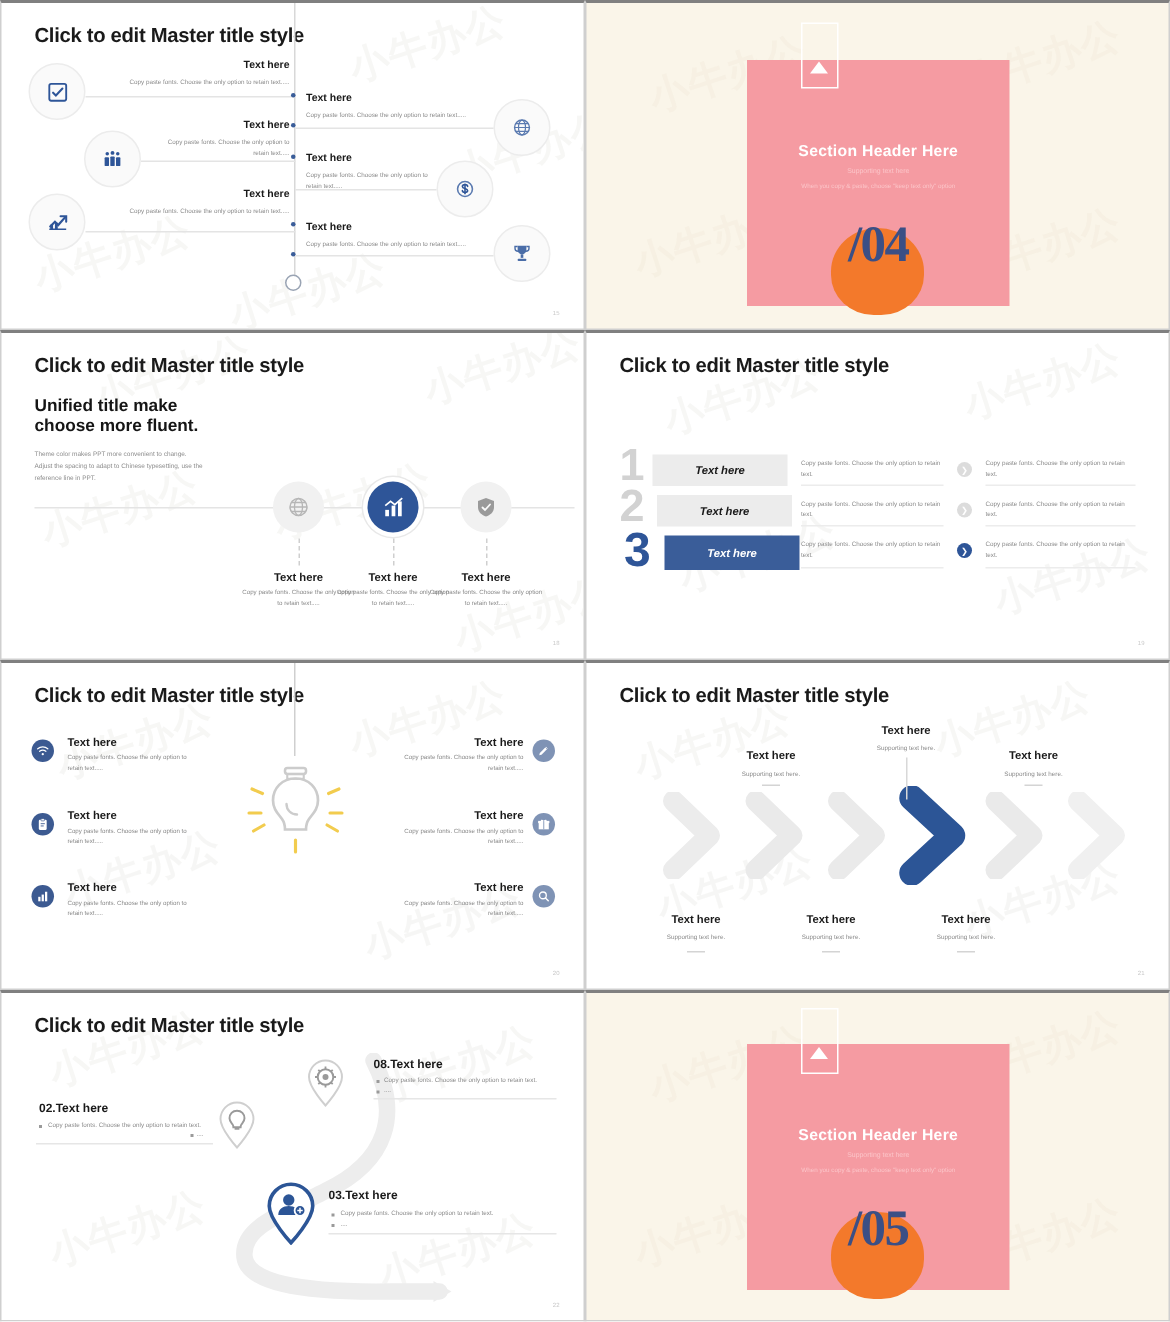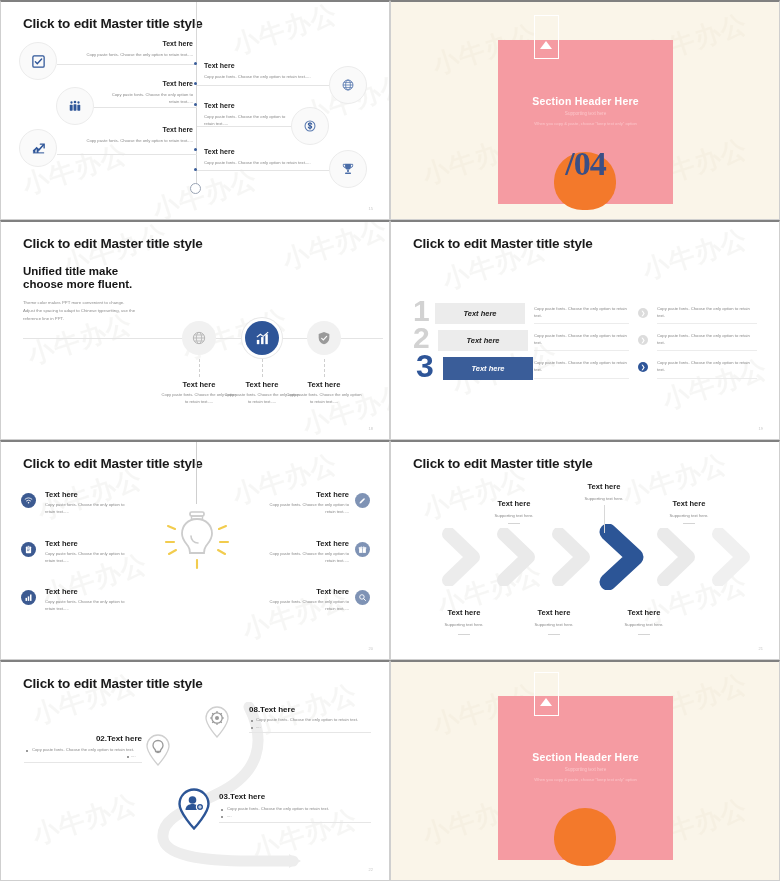--- a/index.html
+++ b/index.html
@@ -492,21 +492,21 @@
       <div class="pin-body" style="left:255px;top:54px;">Copy paste fonts. Choose the only option to retain text.</div>
       <div class="bullet" style="left:250px;top:65px;"></div>
       <div class="pin-body" style="left:255px;top:61px;">....</div>
       <div class="pin-rule" style="left:248px;top:70px;width:122px;"></div>
 
       <svg class="pin" style="left:144px;top:72px;" width="26" height="32" viewBox="0 0 26 32">
         <path d="M13 1a11 11 0 0 1 11 11c0 7-11 19-11 19S2 19 2 12A11 11 0 0 1 13 1z" fill="#ffffff" stroke="#cfcfcf" stroke-width="1.3"></path>
         <path d="M13 6.5c-3 0-5 2.2-5 5 0 2 1.2 3 2 4 .5.7.6 1.4.6 2h4.8c0-.6.1-1.3.6-2 .8-1 2-2 2-4 0-2.8-2-5-5-5z" fill="none" stroke="#9a9a9a" stroke-width="1.3"></path>
         <path d="M11.4 18.5h3.2" stroke="#9a9a9a" stroke-width="1.2"></path>
       </svg>
-      <div class="pin-lbl" style="left:25px;top:72px;width:116px;text-align:right;">02.Text here</div>
+      <div class="pin-lbl" style="left:25px;top:72px;width:116px;">02.Text here</div>
       <div class="bullet" style="left:25px;top:88px;"></div>
       <div class="pin-body" style="left:31px;top:84px;">Copy paste fonts. Choose the only option to retain text.</div>
       <div class="bullet" style="left:126px;top:94px;"></div>
       <div class="pin-body" style="left:130px;top:90px;">....</div>
       <div class="pin-rule" style="left:23px;top:100px;width:118px;"></div>
 
       <svg class="pin" style="left:176px;top:126px;" width="34" height="42" viewBox="0 0 34 42">
         <path d="M17 1.5a14.5 14.5 0 0 1 14.5 14.5c0 9-14.5 24.5-14.5 24.5S2.5 25 2.5 16A14.5 14.5 0 0 1 17 1.5z" fill="#ffffff" stroke="#2c5596" stroke-width="2.4"></path>
         <circle cx="15.5" cy="12" r="3.8" fill="#2c5596"></circle>
         <path d="M8.5 22c0-4 3.2-6 7-6s7 2 7 6z" fill="#2c5596"></path>
@@ -530,19 +530,20 @@
       <span style="left:250px;top:20px;">小牛办公</span>
       <span style="left:30px;top:140px;">小牛办公</span>
       <span style="left:250px;top:145px;">小牛办公</span>
     </div>
     <div class="inner">
       <div class="sh-card" style="left:107px;top:34px;width:175px;height:164px;">
         <div class="sh-blob" style="left:56px;top:112px;width:62px;height:58px;"></div>
         <div class="sh-title" style="top:55px;">Section Header Here</div>
         <div class="sh-sub" style="top:71px;">Supporting text here</div>
         <div class="sh-note" style="top:81px;">When you copy &amp; paste, choose "keep text only" option</div>
+        <div class="sh-num" style="top:105px;">/05</div>
       </div>
       <div class="sh-tab" style="left:143px;top:10px;width:25px;height:44px;"></div>
       <div class="sh-tri" style="left:149px;top:36px;"></div>
     </div>
   </div>
 
 </div>
 
 </body></html>

